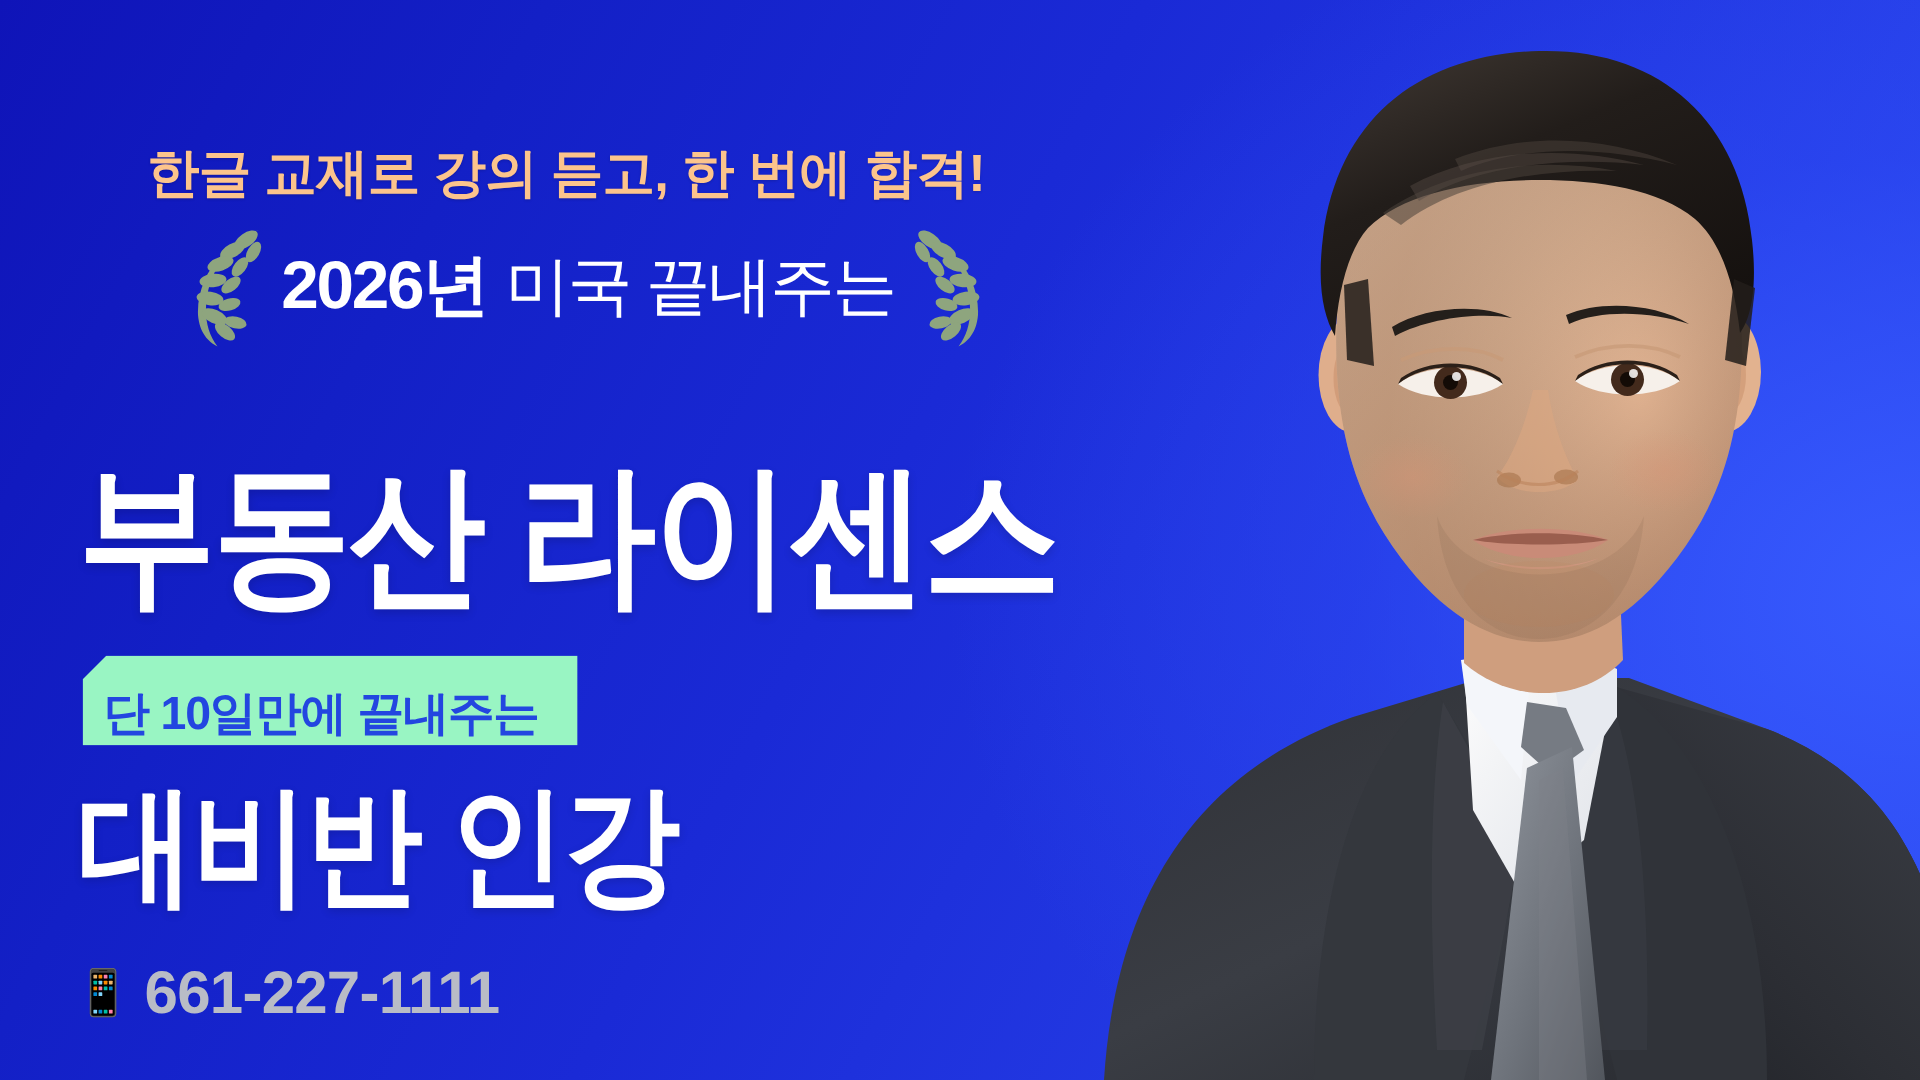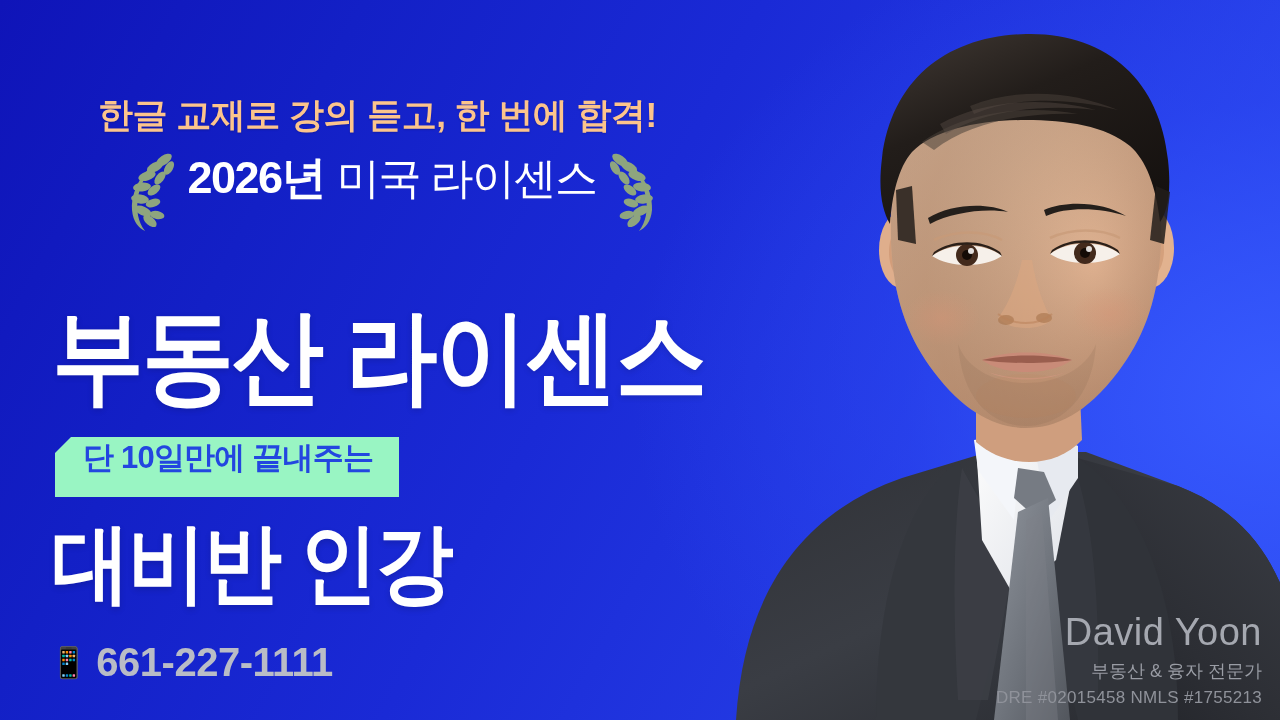--- a/index.html
+++ b/index.html
@@ -33,21 +33,21 @@
     letter-spacing:-0.5px;
     color:#fcc48c;
     white-space:nowrap;
     text-shadow:0 1px 2px rgba(0,0,0,0.16);
     margin-left:24px;
   }
 
   .award-row {
     position:absolute; left:62px; top:148px;
     width:660px; height:84px;
-    display:flex; justify-content:center;
+    display:flex; align-items:center; justify-content:center;
   }
   .laurel { flex:0 0 auto; width:62px; height:84px; }
   .laurel svg { display:block; width:100%; height:100%; }
   .award-text {
     display:flex; align-items:baseline; gap:12px;
     white-space:nowrap; color:#ffffff;
     padding:0 6px;
   }
   .award-year { font-size:45px; font-weight:bold; letter-spacing:-1.5px; }
   .award-name { font-size:43px; font-weight:500; letter-spacing:-1.5px; }
@@ -58,22 +58,22 @@
     letter-spacing:-2px;
     color:#ffffff;
     white-space:nowrap;
     text-shadow:0 2px 6px rgba(0,0,0,0.14);
     transform:scaleY(1.12);
     transform-origin:left top;
   }
 
   .badge {
     position:absolute; left:55px; top:437px;
-    height:60px; padding:0 26px 0 28px;
-    display:flex; align-items:flex-start;
+    height:60px; padding:0 26px 0 14px;
+    display:flex; align-items:flex-end;
     background:#99f5c3;
     clip-path:polygon(16px 0, 100% 0, 100% 100%, 0 100%, 0 16px);
   }
   .badge-text {
     font-size:31px; font-weight:bold;
     letter-spacing:-0.8px;
     color:#2346e0;
     white-space:nowrap;
   }
 
@@ -294,21 +294,21 @@
           <ellipse cx="41" cy="30" rx="7.5" ry="4" transform="rotate(-52 41 30)"></ellipse>
           <ellipse cx="35" cy="42" rx="7.5" ry="4" transform="rotate(-38 35 42)"></ellipse>
           <ellipse cx="34" cy="55" rx="7.5" ry="4" transform="rotate(-16 34 55)"></ellipse>
           <ellipse cx="38" cy="67" rx="7.5" ry="4" transform="rotate(12 38 67)"></ellipse>
         </g>
       </svg>
     </span>
 
     <span class="award-text">
       <span class="award-year">2026년</span>
-      <span class="award-name">미국 라이센스</span>
+      <span class="award-name">미국 끝내주는</span>
     </span>
 
     <span class="laurel">
       <svg viewBox="0 0 62 84" xmlns="http://www.w3.org/2000/svg">
         <g fill="#8ea57e" transform="translate(62,0) scale(-1,1)">
           <path d="M52 6 C28 16 12 38 13 62 C14 74 20 80 26 83 C19 74 17 62 19 50
                    C22 30 35 14 54 5 Z"></path>
           <ellipse cx="45" cy="12" rx="9" ry="4.5" transform="rotate(-35 45 12)"></ellipse>
           <ellipse cx="36" cy="19" rx="9" ry="4.5" transform="rotate(-28 36 19)"></ellipse>
           <ellipse cx="28" cy="28" rx="9" ry="4.5" transform="rotate(-18 28 28)"></ellipse>
@@ -332,19 +332,14 @@
     <span class="badge-text">단 10일만에 끝내주는</span>
   </div>
 
   <div class="subheadline">대비반 인강</div>
 
   <div class="phone-row">
     <span class="phone-icon">📱</span>
     <span class="phone-number">661-227-1111</span>
   </div>
 
-  <div class="agent-block">
-    <div class="agent-name">David Yoon</div>
-    <div class="agent-role">부동산 &amp; 융자 전문가</div>
-    <div class="agent-license">DRE #02015458  NMLS #1755213</div>
-  </div>
 
 </div>
 
 </body></html>

